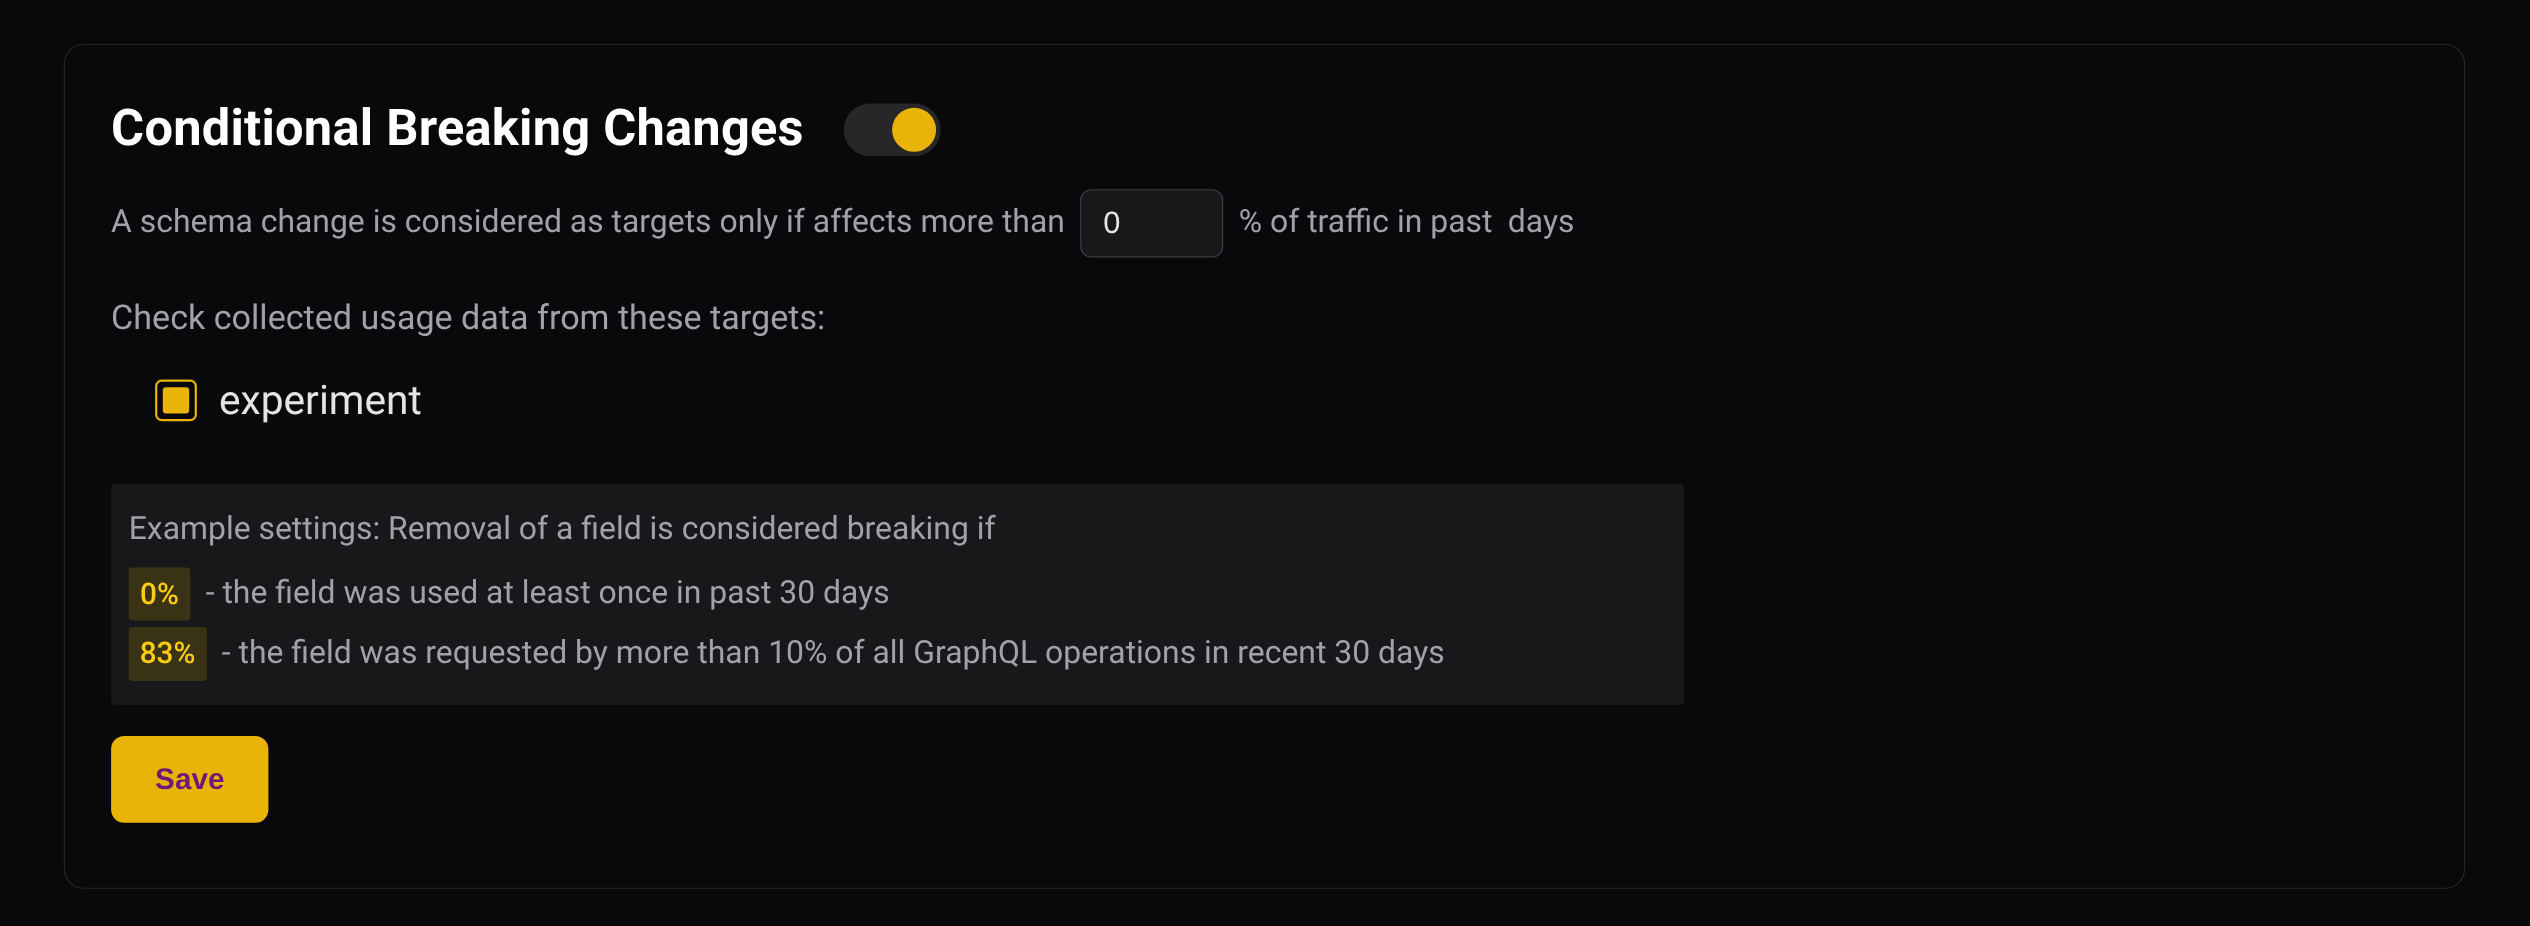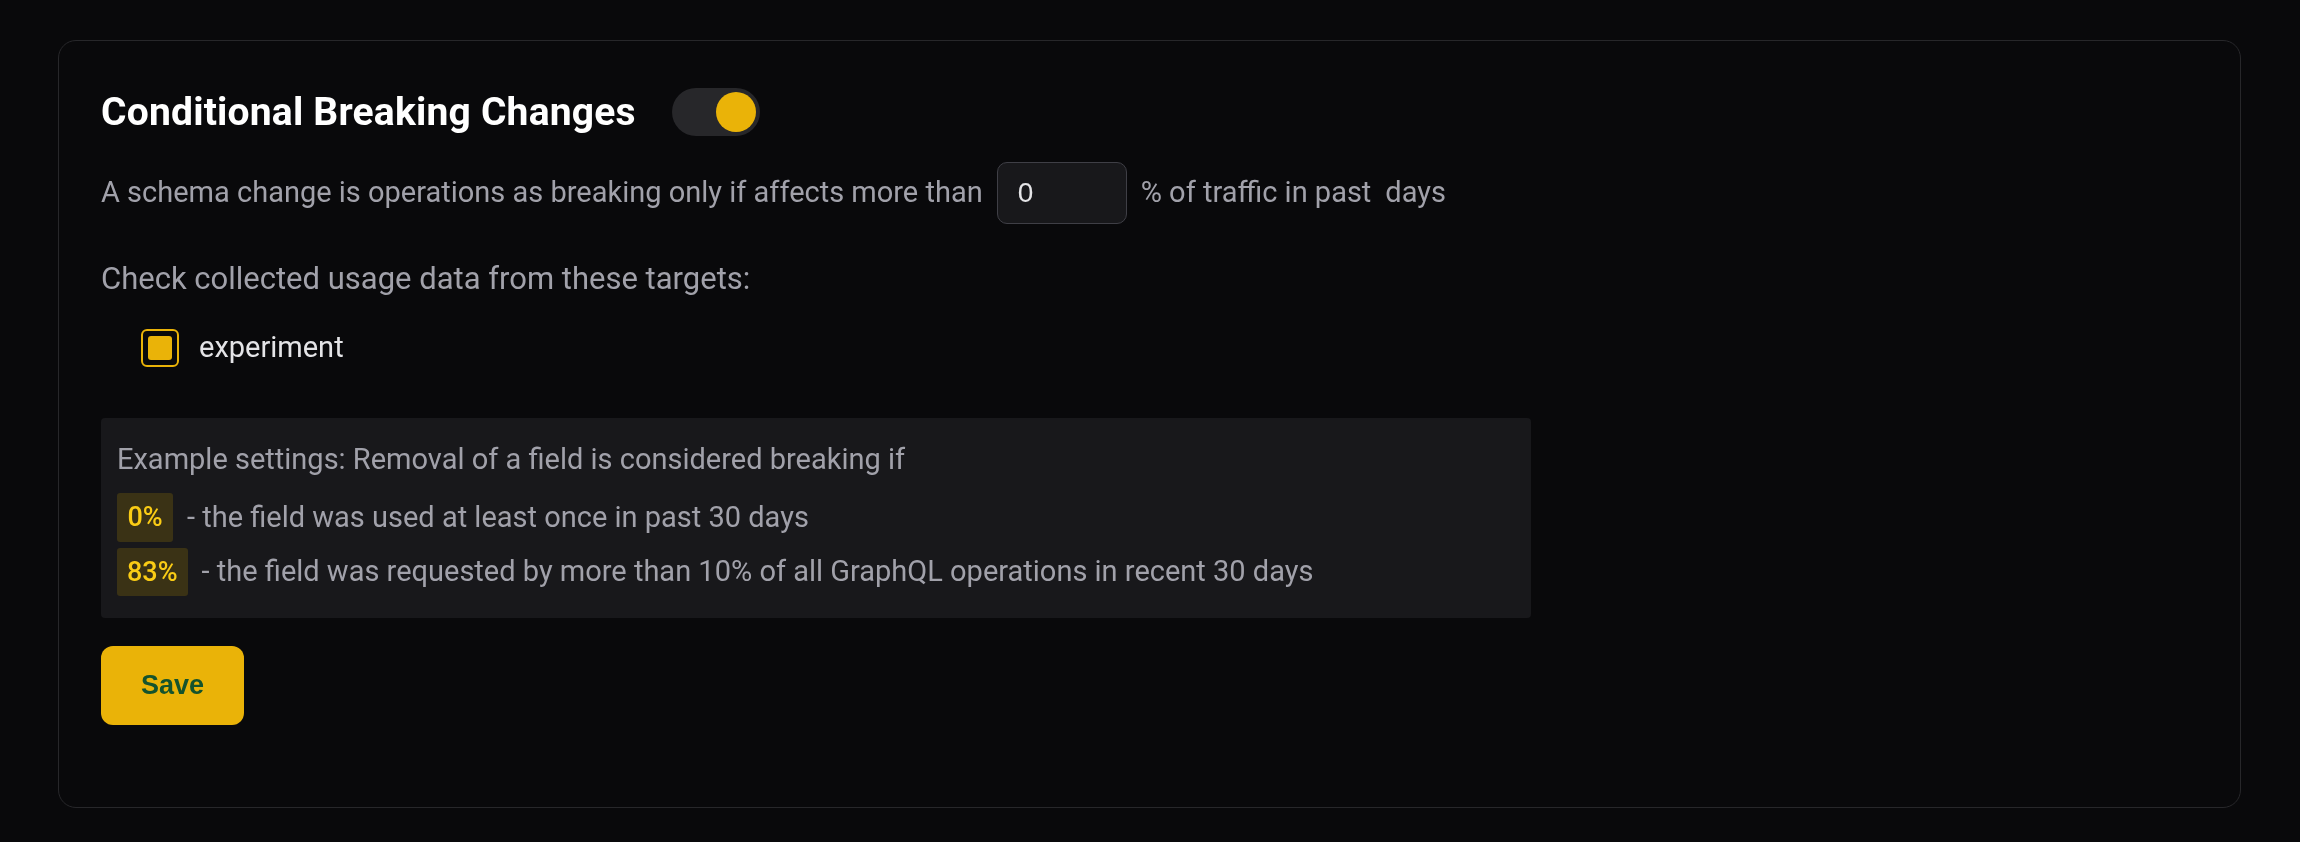--- a/index.html
+++ b/index.html
@@ -24,21 +24,21 @@
   }
   .header-row {
     display: flex;
     align-items: center;
     gap: 36px;
     margin-bottom: 20px;
   }
   .title {
     color: #ffffff;
     font-weight: 700;
-    font-size: 39px;
+    font-size: 46px;
     letter-spacing: 0.2px;
   }
   .toggle {
     position: relative;
     width: 88px;
     height: 48px;
     background: #27272a;
     border-radius: 999px;
     cursor: pointer;
     flex-shrink: 0;
@@ -96,21 +96,21 @@
     cursor: pointer;
   }
   .checkbox .fill {
     width: 24px;
     height: 24px;
     background: #eab308;
     border-radius: 3px;
   }
   .target-label {
     color: #e4e4e7;
-    font-size: 29px;
+    font-size: 37px;
   }
   .example-box {
     background: #18181b;
     border-radius: 4px;
     padding: 20px 31px 22px 16px;
     width: 1430px;
     margin-bottom: 28px;
   }
   .example-line {
     color: #a1a1aa;
@@ -132,21 +132,21 @@
     font-weight: 500;
     min-width: 56px;
     text-align: center;
   }
   .ex-text {
     color: #a1a1aa;
     font-size: 29px;
   }
   .save-btn {
     background: #eab308;
-    color: #14532d;
+    color: #701a75;
     font-weight: 700;
     font-size: 27px;
     border: none;
     border-radius: 12px;
     padding: 24px 40px;
     cursor: pointer;
   }
 </style>
 </head>
 <body>
@@ -154,21 +154,21 @@
 <div class="panel">
 
   <div class="header-row">
     <div class="title">Conditional Breaking Changes</div>
     <div class="toggle">
       <div class="knob"></div>
     </div>
   </div>
 
   <div class="sentence">
-    <span>A schema change is operations as breaking only if affects more than</span>
+    <span>A schema change is considered as targets only if affects more than</span>
     <input class="num-input" type="text" value="0" style="">
     <span>% of traffic in past</span>
     <span>days</span>
   </div>
 
   <div class="sub-label">Check collected usage data from these targets:</div>
 
   <div class="target-row">
     <div class="checkbox">
       <div class="fill"></div>

